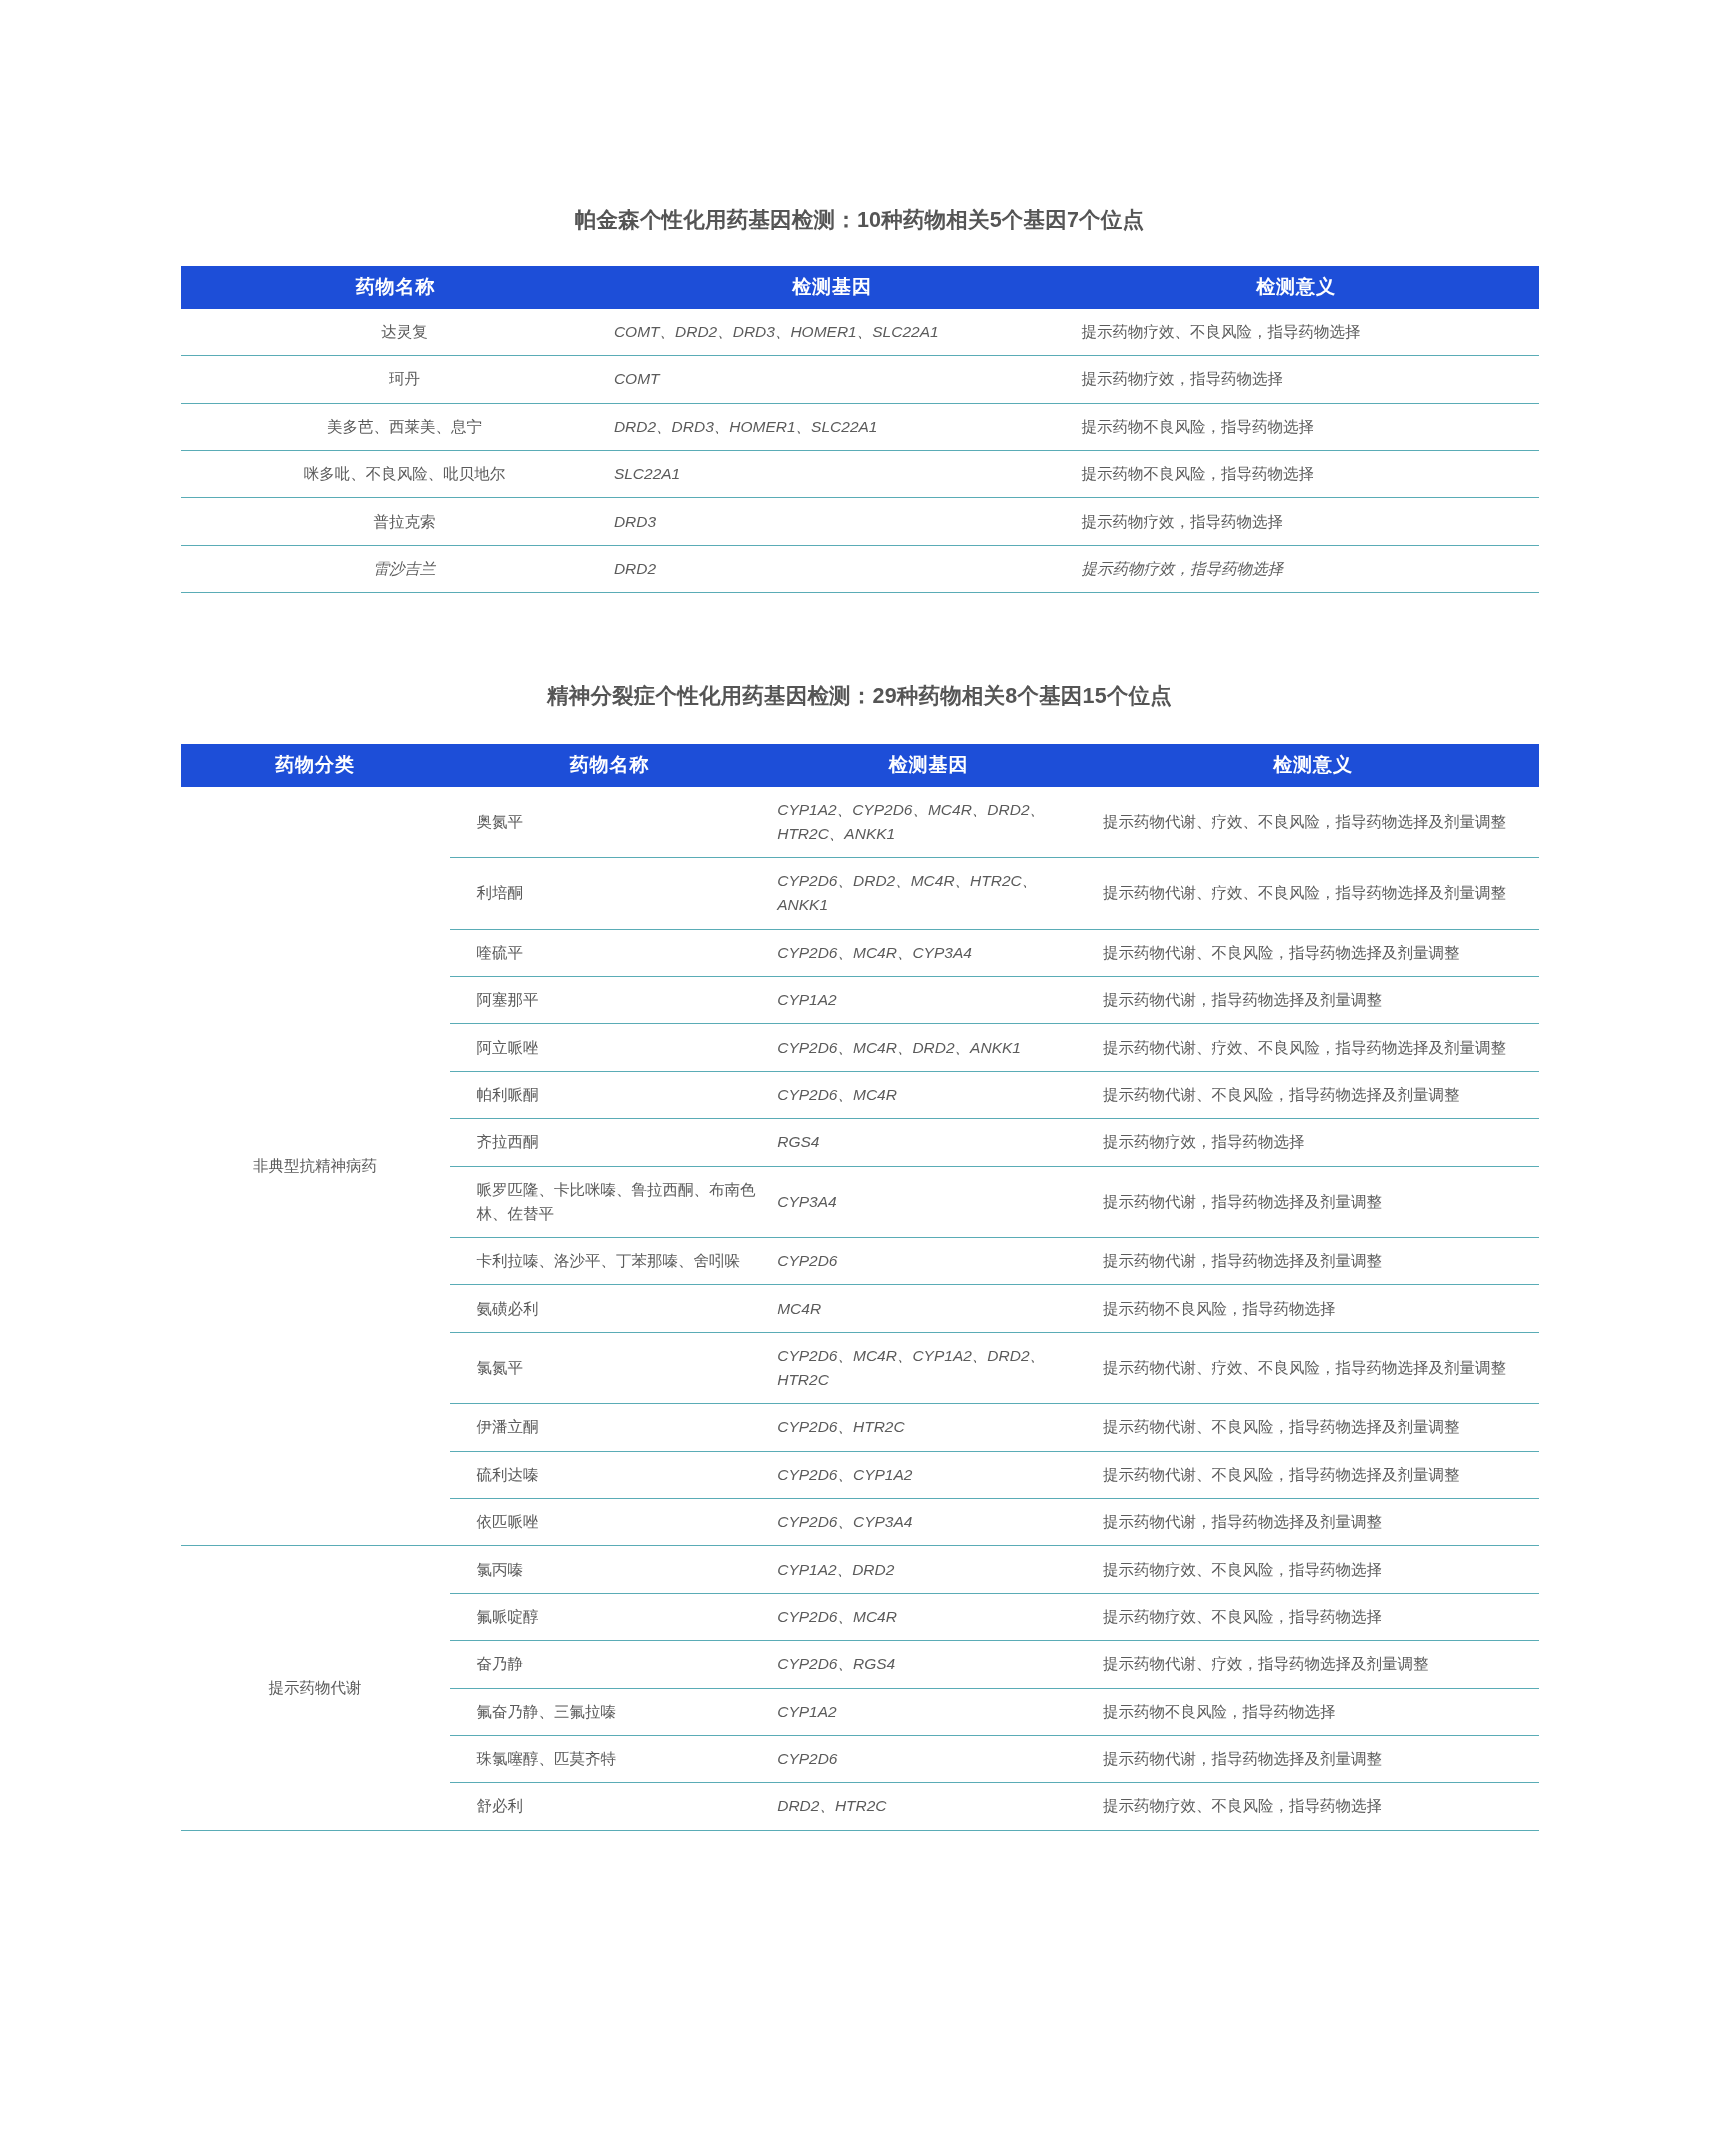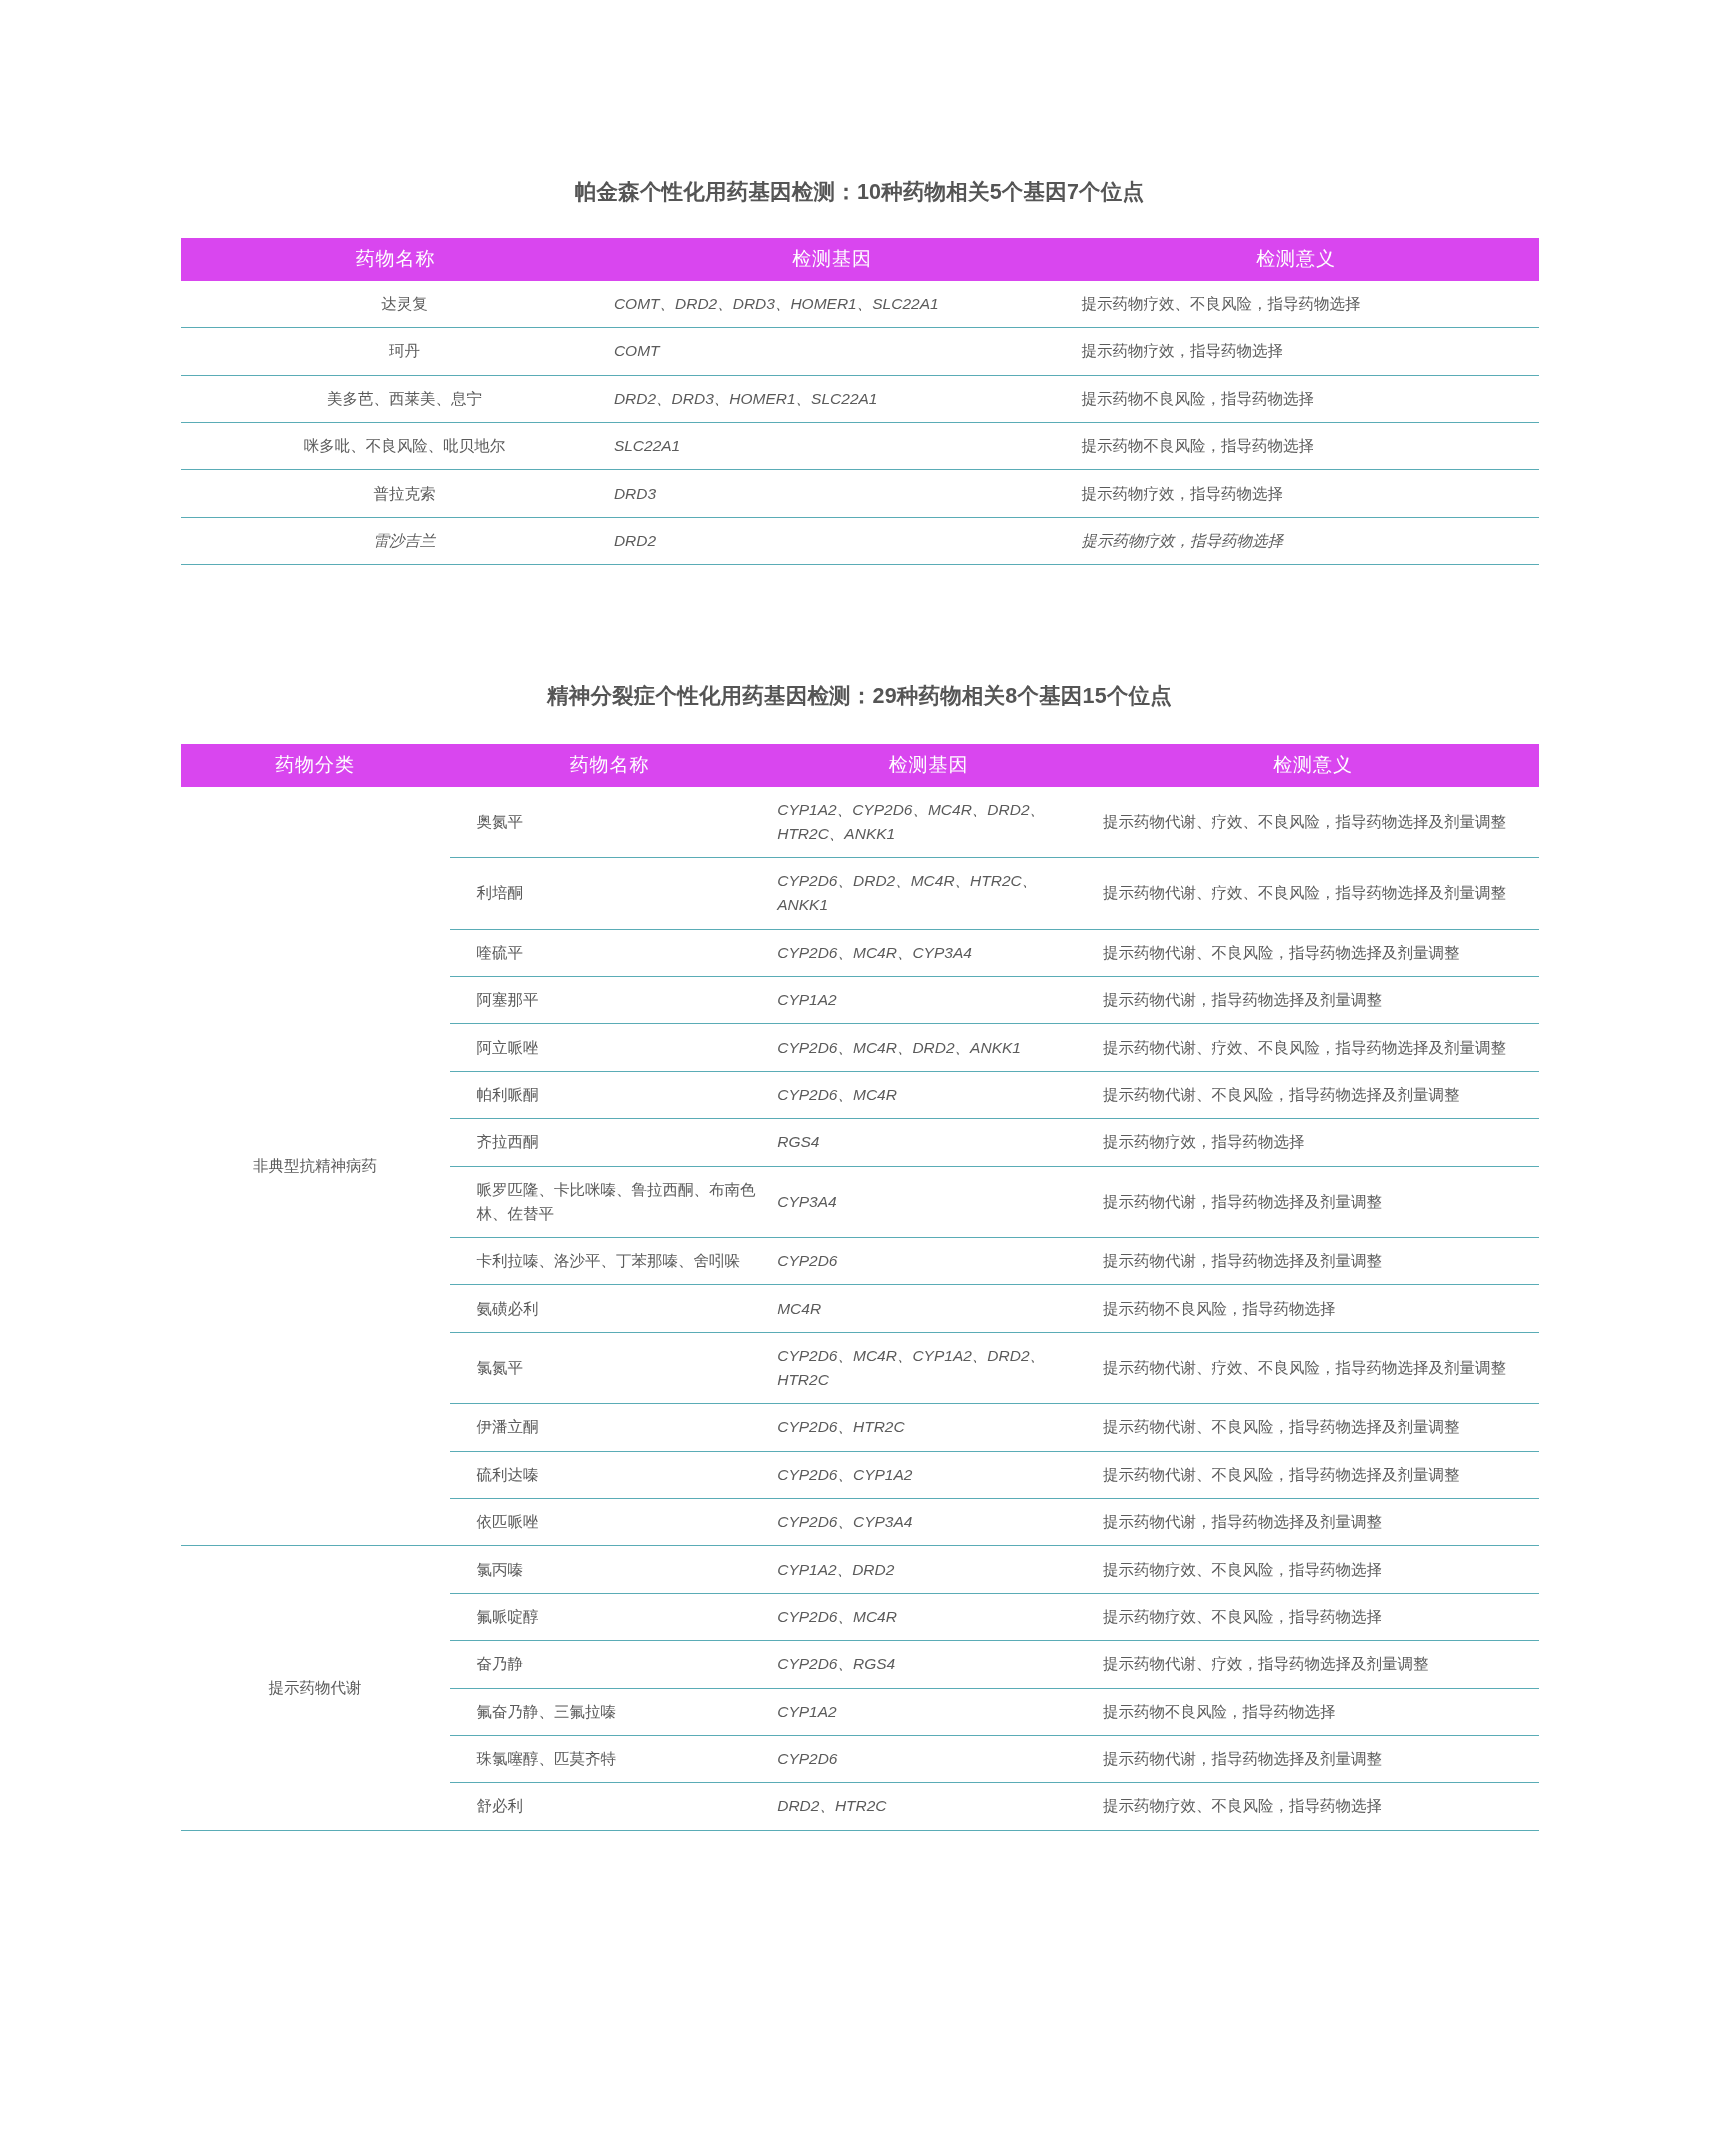--- a/index.html
+++ b/index.html
@@ -22,21 +22,21 @@
     height: 2363px;
     box-sizing: border-box;
   }
 
   
   .section {
     position: absolute;
     left: 0;
     width: 1719px;
   }
-  #section-parkinson { top: 180px; }
+  #section-parkinson { top: 208px; }
   #section-schizo   { top: 684px; }
 
   .table-title {
     text-align: center;
     font-size: 21.5px;
     font-weight: 700;
     color: #555555;
     letter-spacing: 0.2px;
     line-height: 1.2;
     padding: 0 0 0 0;
@@ -50,24 +50,24 @@
   #section-parkinson .table-wrap { margin-top: 32px; }
   #section-schizo   .table-wrap { margin-top: 34px; }
 
   table.gene-table {
     width: 1358px;
     border-collapse: collapse;
     table-layout: fixed;
   }
 
   table.gene-table thead th {
-    background: #d946ef;
+    background: #1d4ed8;
     color: #ffffff;
     font-size: 19px;
-    font-weight: 400;
+    font-weight: 700;
     text-align: center;
     height: 41px;
     vertical-align: middle;
     letter-spacing: 0.9px;
     border: none;
   }
 
   table.gene-table tbody td {
     font-size: 15.5px;
     color: #5b5b5b;

